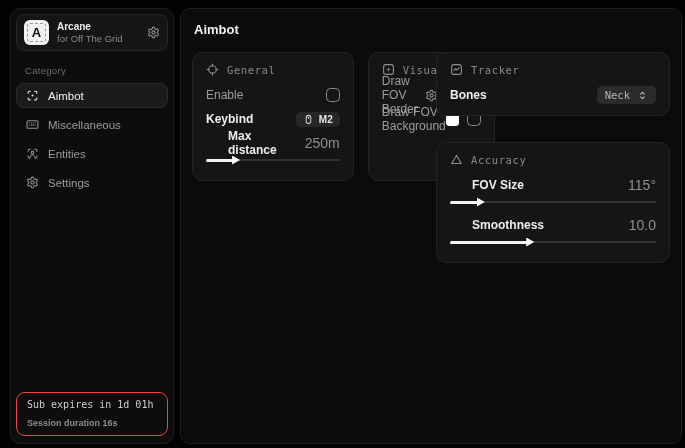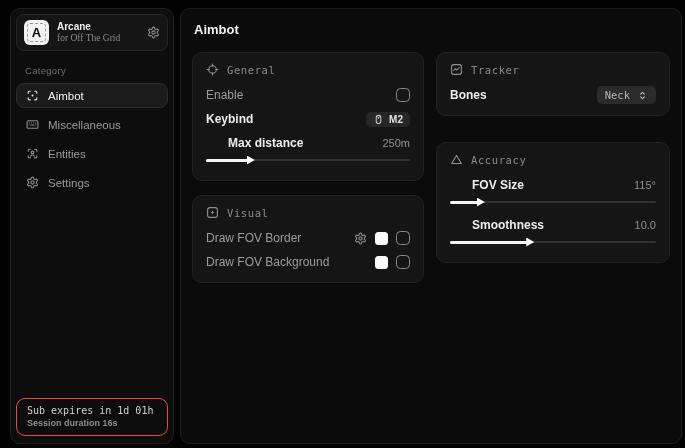--- a/index.html
+++ b/index.html
@@ -12,54 +12,54 @@
     border-radius:10px; display:flex; flex-direction:column; padding:5px 5px 7px; }
   .brand { display:flex; align-items:center; gap:8px; background:#151515;
     border:1px solid #272727; border-radius:8px; padding:5px 7px; }
   .logo { width:25px; height:25px; background:#f2f2f2; border-radius:6px; flex:none;
     display:flex; align-items:center; justify-content:center; position:relative;
     color:#0a0a0a; font-weight:bold; font-size:13px; }
   .logo::after { content:""; position:absolute; inset:3px; border:1px dashed #9a9a9a;
     border-radius:3px; }
   .brand-text { flex:1; line-height:1.2; }
   .brand-title { color:#ececec; font-size:10px; font-weight:bold; }
-  .brand-sub { color:#8b8b8b; font-size:9.5px;font-family:Liberation Serif, serif; }
+  .brand-sub { color:#8b8b8b; font-size:9.5px; }
   .icon { color:#8f8f8f; display:inline-flex; align-items:center; justify-content:center; }
   .icon svg { display:block; }
   .category { color:#6d6d6d; font-size:9.5px; margin:14px 0 7px 9px; letter-spacing:.3px; }
   .nav { display:flex; flex-direction:column; gap:4px; }
   .nav-item { display:flex; align-items:center; gap:9px; height:25px; padding:0 9px;
     border-radius:8px; border:1px solid transparent; color:#9a9a9a; font-size:11.5px;
     cursor:pointer; }
   .nav-item.active { background:#1b1b1b; border-color:#2c2c2c; color:#f0f0f0; }
   .nav-item.active .icon { color:#e6e6e6; }
   .sb-spacer { flex:1; }
   .sub-box { border:1px solid #ef4444; border-radius:9px; padding:6px 10px 7px; }
   .sub-line1 { font-family:"DejaVu Sans Mono", monospace; font-size:10px; color:#cfcfcf; }
-  .sub-line2 { font-size:9px; color:#8d8d8d; font-weight:bold; margin-top:2px; }
+  .sub-line2 { font-size:9px; color:#8d8d8d; font-weight:bold; margin-top:8px; }
 
   
   .main { flex:1; background:#0b0b0b; border:1px solid #1e1e1e; border-radius:10px;
     padding:13px 11px 11px; display:flex; flex-direction:column; }
   .page-title { color:#f2f2f2; font-size:13px; font-weight:bold; margin:0 0 15px 2px; }
   .cols { display:flex; gap:12px; align-items:flex-start; }
-  .col-left { width:232px; flex:none; display:flex; flex-direction:column; gap:14px; }
+  .col-left { width:232px; flex:none; display:flex; flex-direction:row; gap:14px; }
   .col-right { flex:1; display:flex; flex-direction:column; gap:26px; }
   .card { background:#151515; border:1px solid #232323; border-radius:10px;
     padding:10px 13px 12px; width:100%; }
   .card-head { display:flex; align-items:center; gap:8px; margin-bottom:11px;
     color:#8a8a8a; }
   .card-title { font-family:"DejaVu Sans Mono", monospace; font-size:10.5px;
     letter-spacing:.6px; }
   .row { display:flex; align-items:center; justify-content:space-between; height:16px;
     margin-bottom:8px; }
   .row:last-child { margin-bottom:0; }
   .lbl { font-size:12px; color:#9c9c9c; }
   .lbl.strong { color:#ededed; font-weight:bold; }
-  .val { font-size:11px; color:#8f8f8f; }
+  .val { font-size:14px; color:#8f8f8f;margin-left:28px; }
   .row-controls { display:flex; align-items:center; gap:8px; }
   .checkbox { width:14px; height:14px; border:1.4px solid #8a8a8a; border-radius:4.5px;
     background:transparent; cursor:pointer; }
   .swatch { width:13px; height:13px; border-radius:3.5px; cursor:pointer; }
   .kbd-badge { display:flex; align-items:center; gap:5px; background:#272727;
     border-radius:5px; padding:2px 7px; cursor:pointer; }
   .kbd-badge .icon { color:#cfcfcf; }
   .kbd-text { color:#e3e3e3; font-size:10px; font-weight:bold; }
   .select-btn { display:flex; align-items:center; gap:7px; background:#2b2b2b;
     border-radius:5px; padding:3px 8px; cursor:pointer; }

